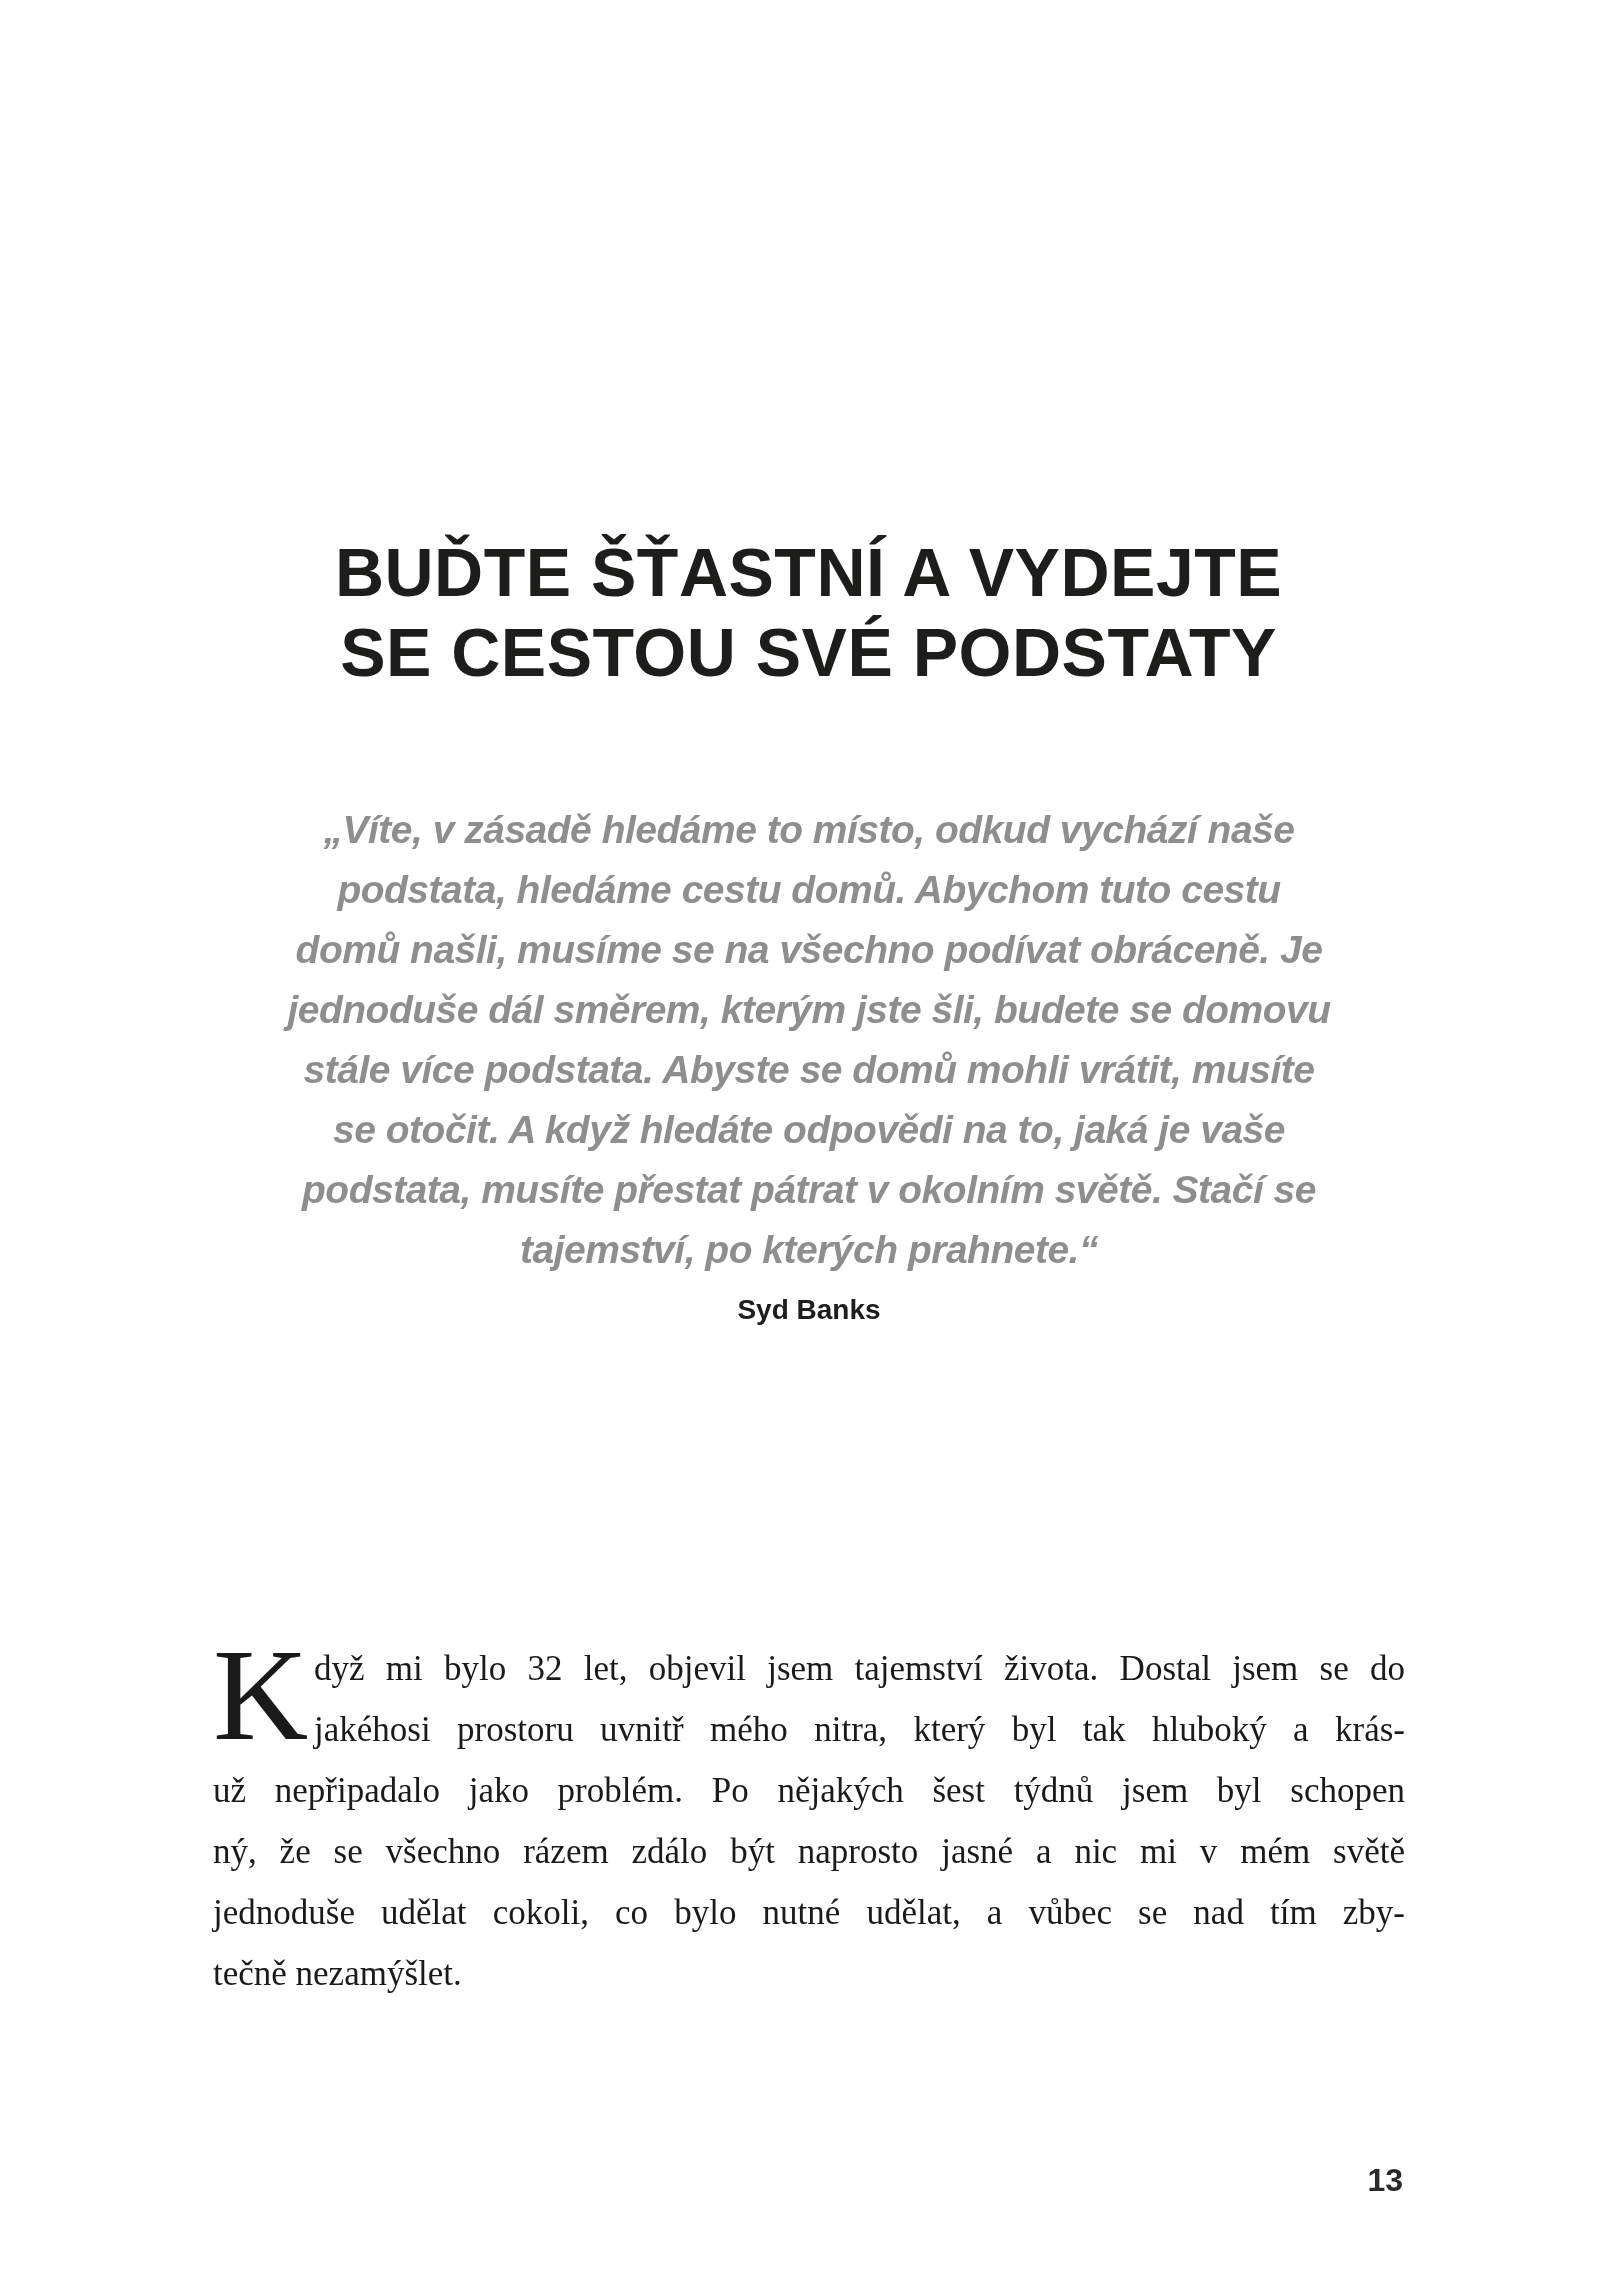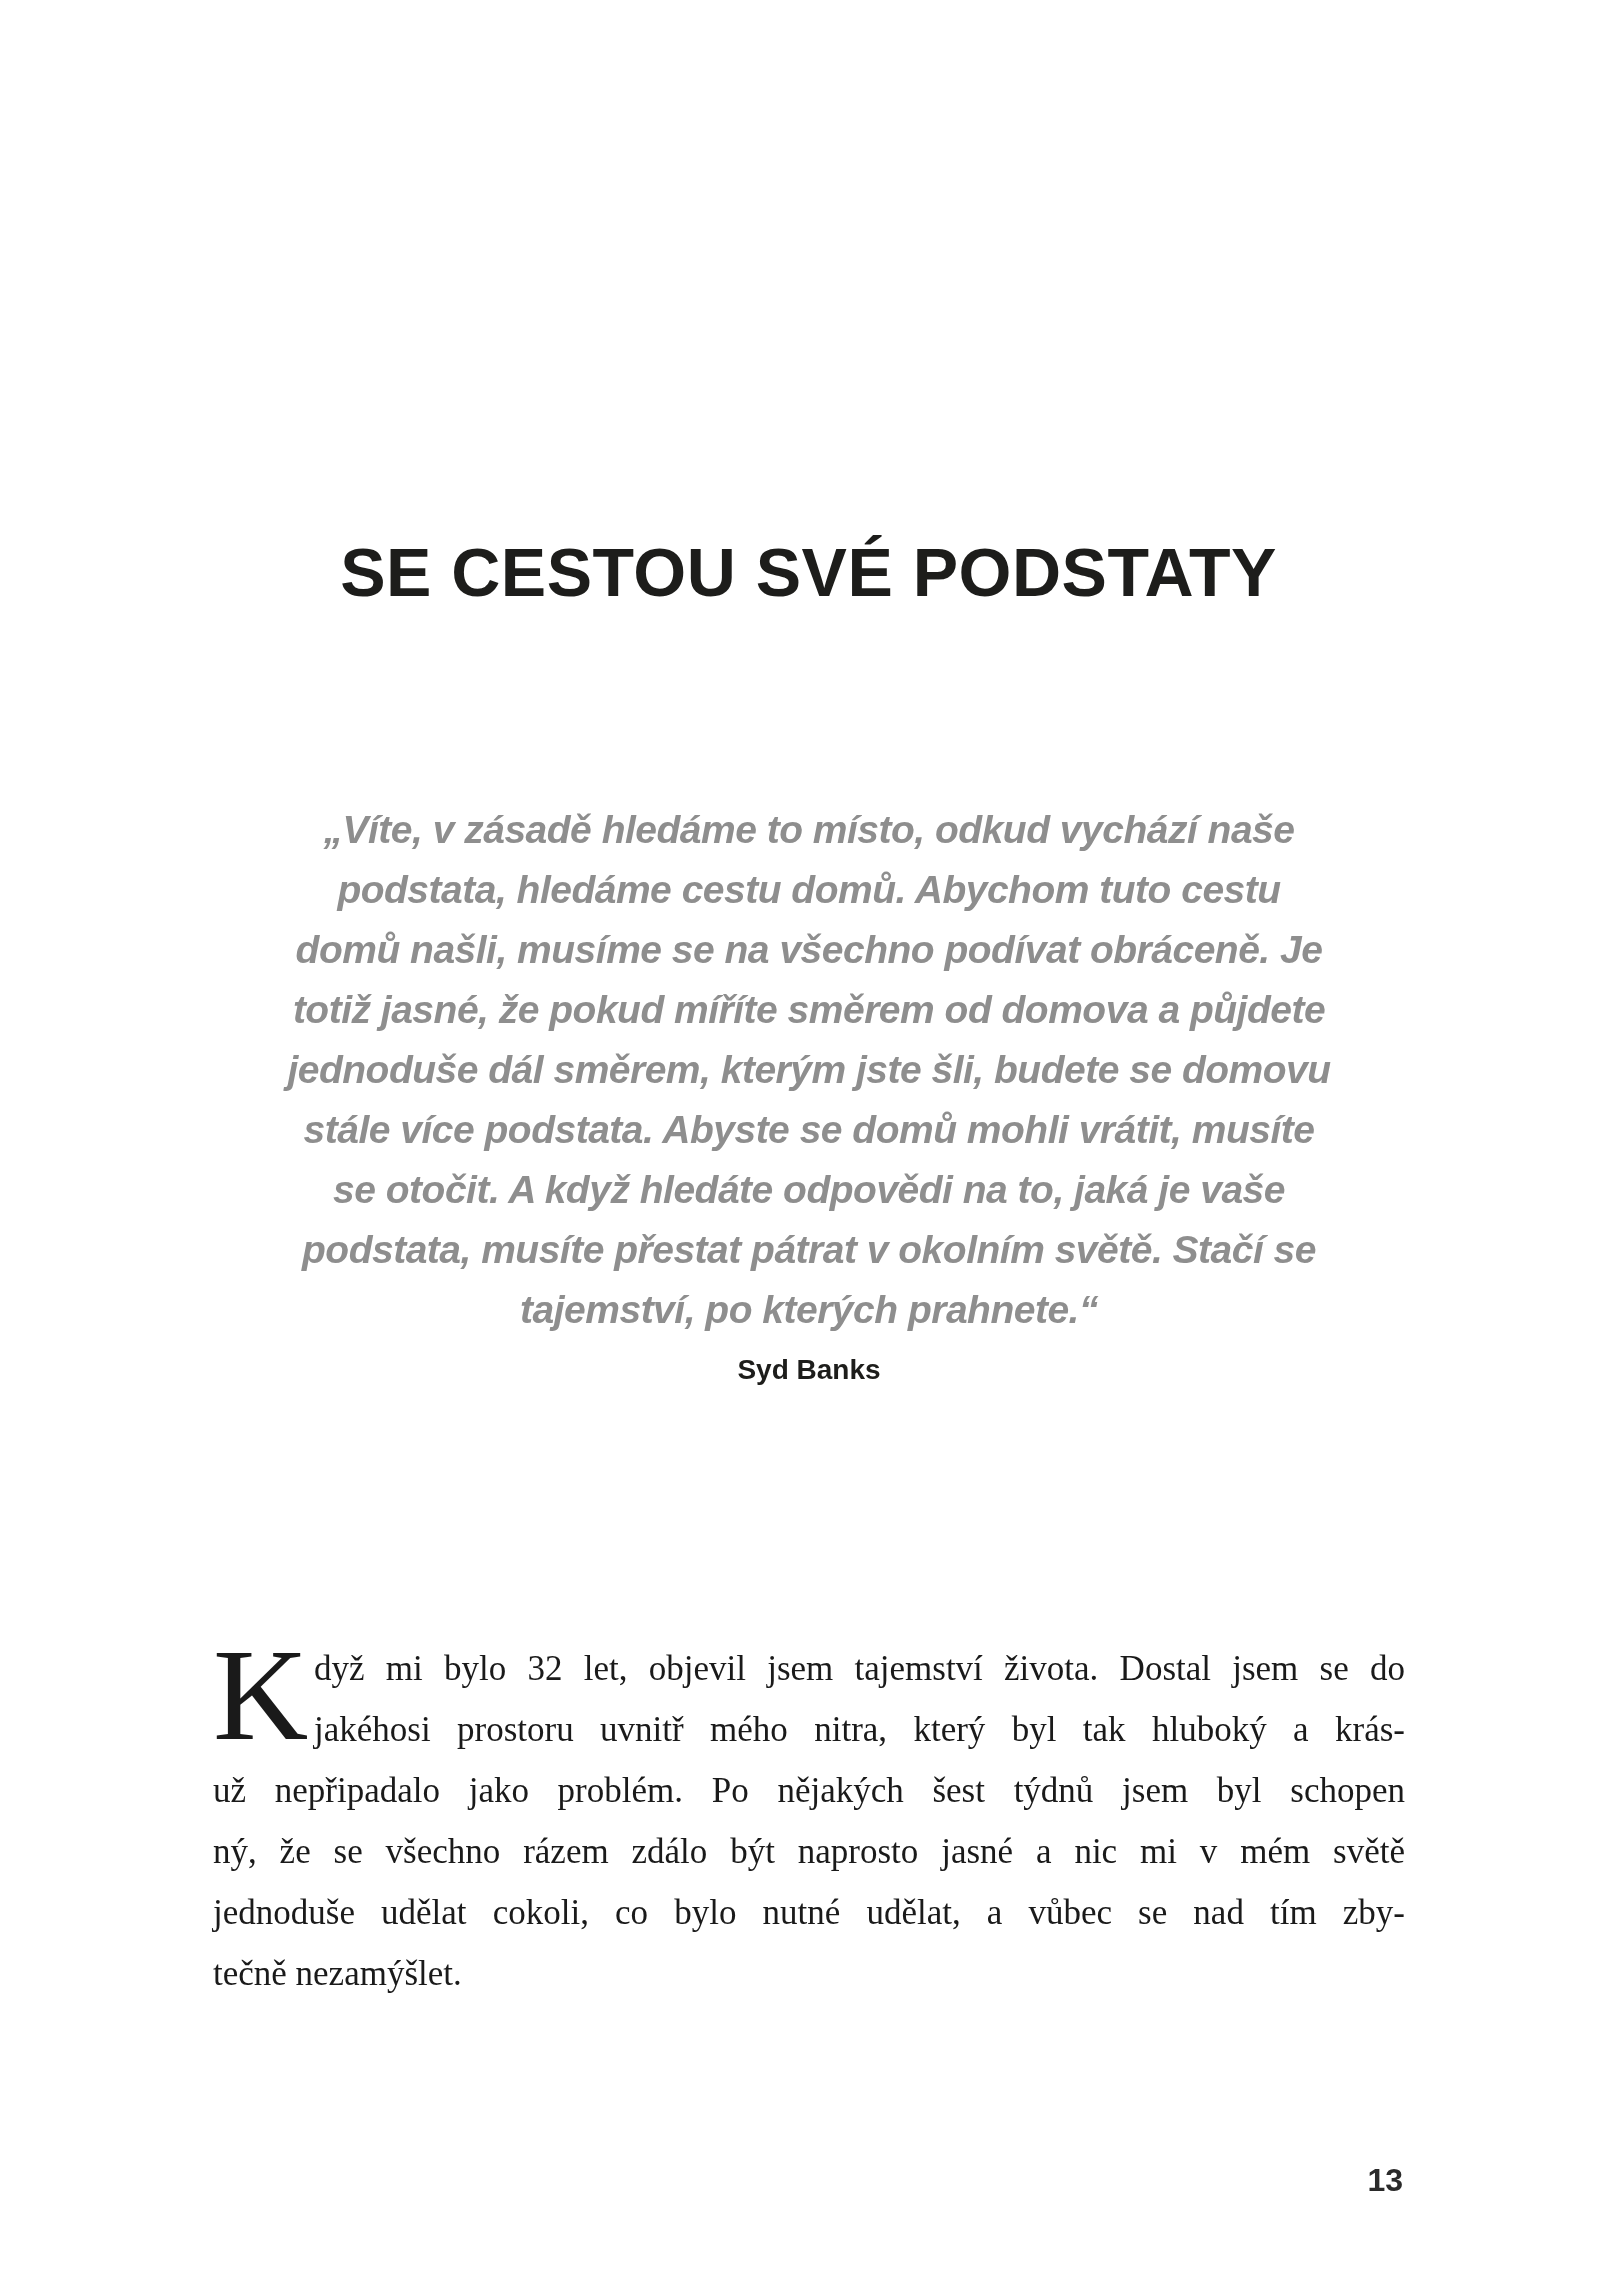--- a/index.html
+++ b/index.html
@@ -101,28 +101,28 @@
     line-height: 38px;
     color: #2a2a2a;
   }
 </style>
 </head>
 <body>
 
 <div class="page">
 
   <h1 class="chapter-title">
+    <span class="title-line">BUĎTE ŠŤASTNÍ A VYDEJTE</span>
     <span class="title-line">SE CESTOU SVÉ PODSTATY</span>
   </h1>
 
   <div class="quote-block">
     <div class="quote-line">„Víte, v zásadě hledáme to místo, odkud vychází naše</div>
     <div class="quote-line">podstata, hledáme cestu domů. Abychom tuto cestu</div>
     <div class="quote-line">domů našli, musíme se na všechno podívat obráceně. Je</div>
-    <div class="quote-line">totiž jasné, že pokud míříte směrem od domova a půjdete</div>
     <div class="quote-line">jednoduše dál směrem, kterým jste šli, budete se domovu</div>
     <div class="quote-line">stále více podstata. Abyste se domů mohli vrátit, musíte</div>
     <div class="quote-line">se otočit. A když hledáte odpovědi na to, jaká je vaše</div>
     <div class="quote-line">podstata, musíte přestat pátrat v okolním světě. Stačí se</div>
     <div class="quote-line">tajemství, po kterých prahnete.“</div>
     <div class="quote-attribution">Syd Banks</div>
   </div>
 
   <div class="body-paragraph">
     <span class="drop-cap">K</span>

